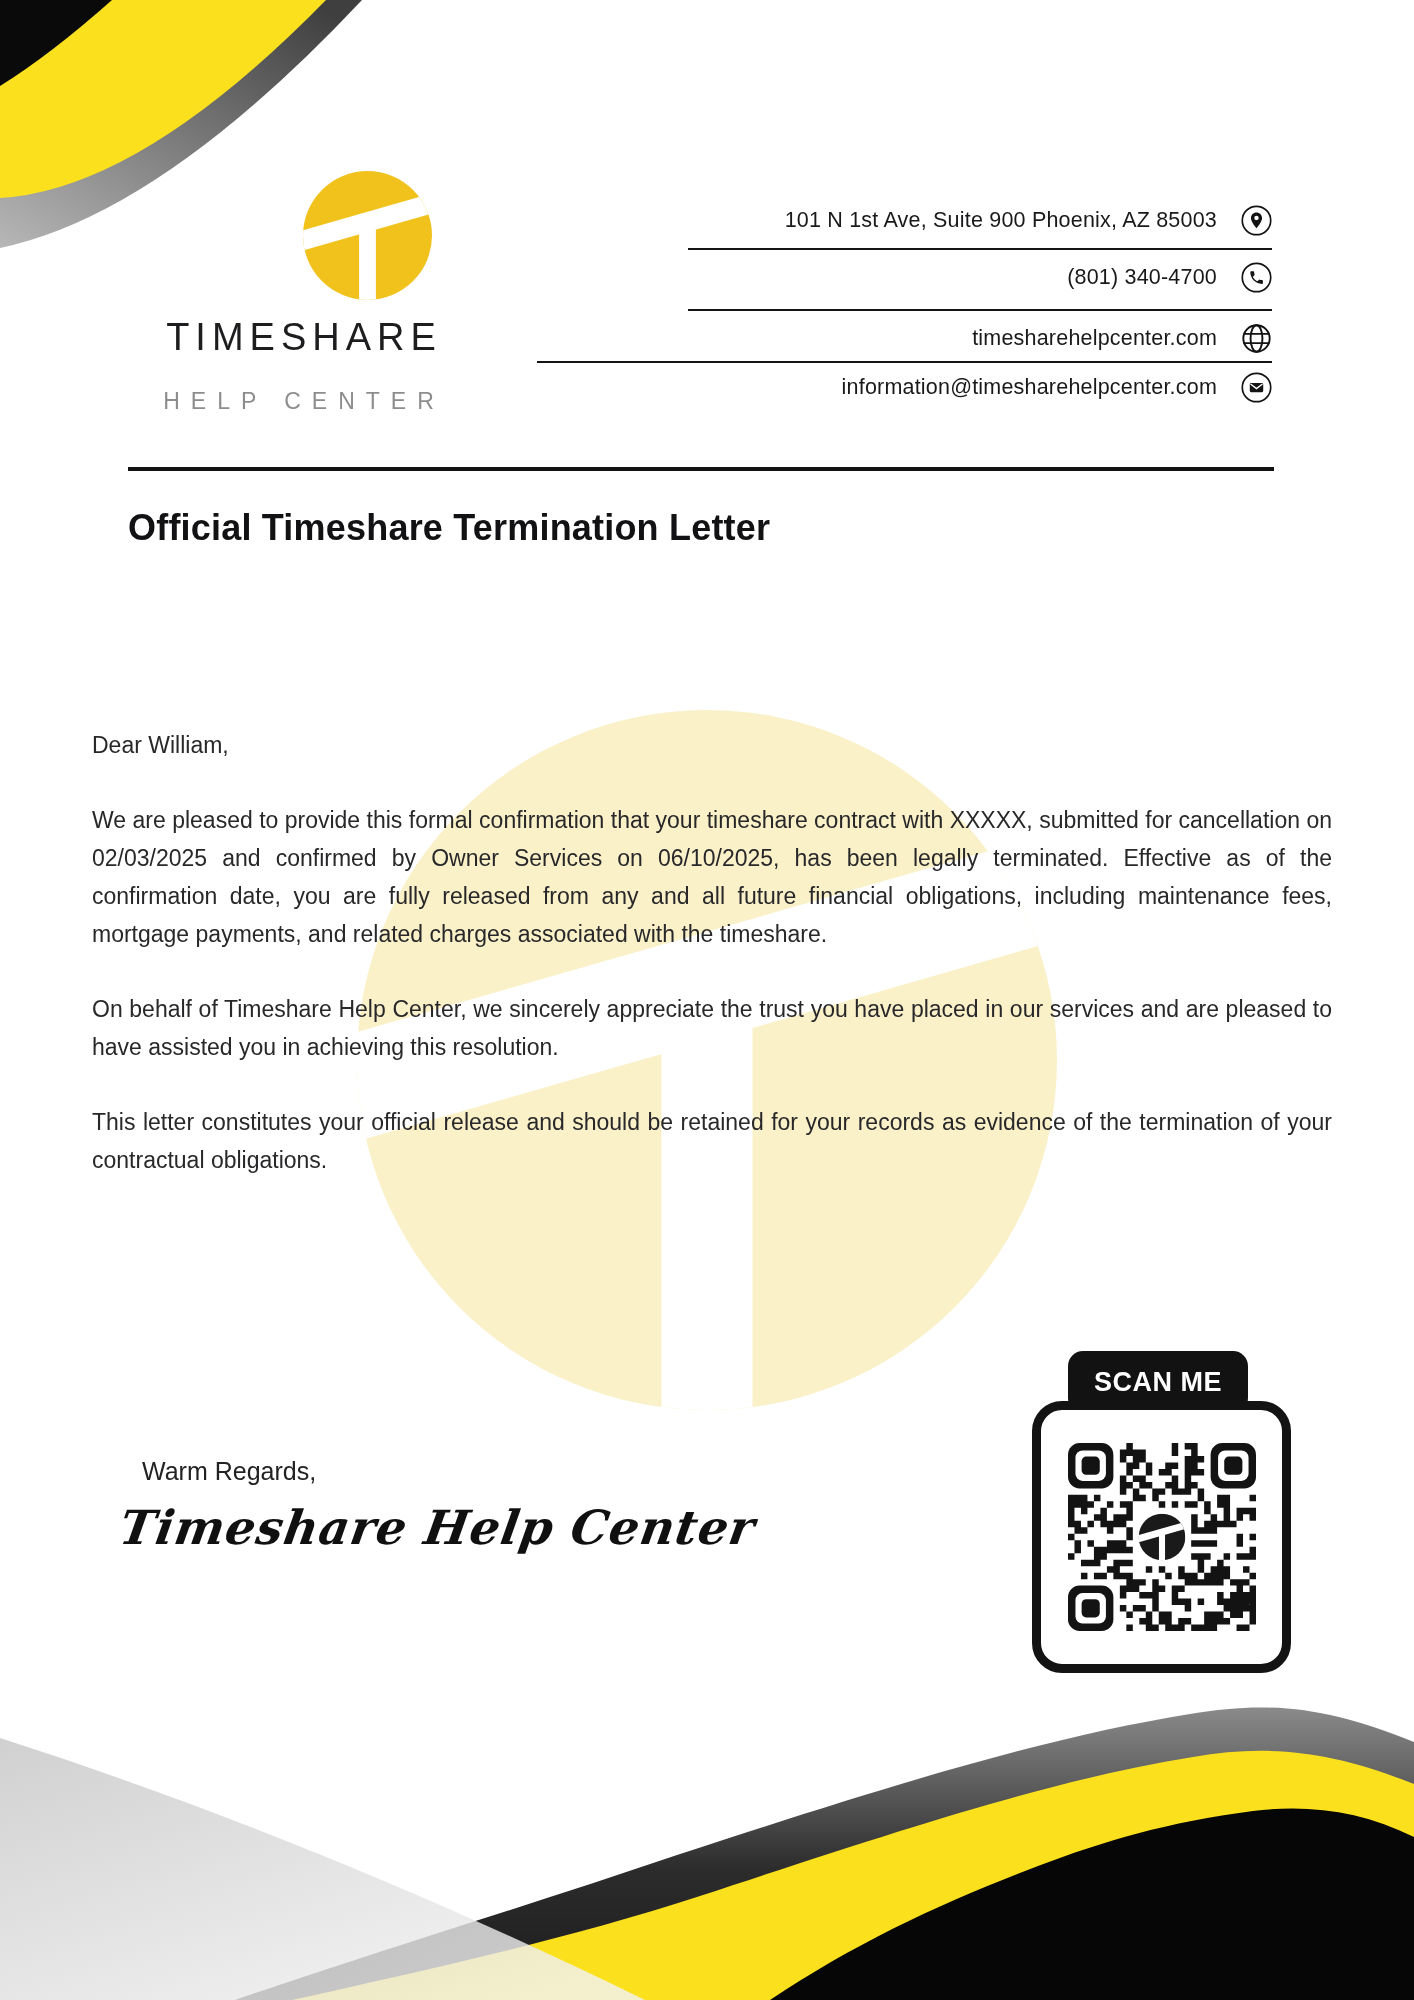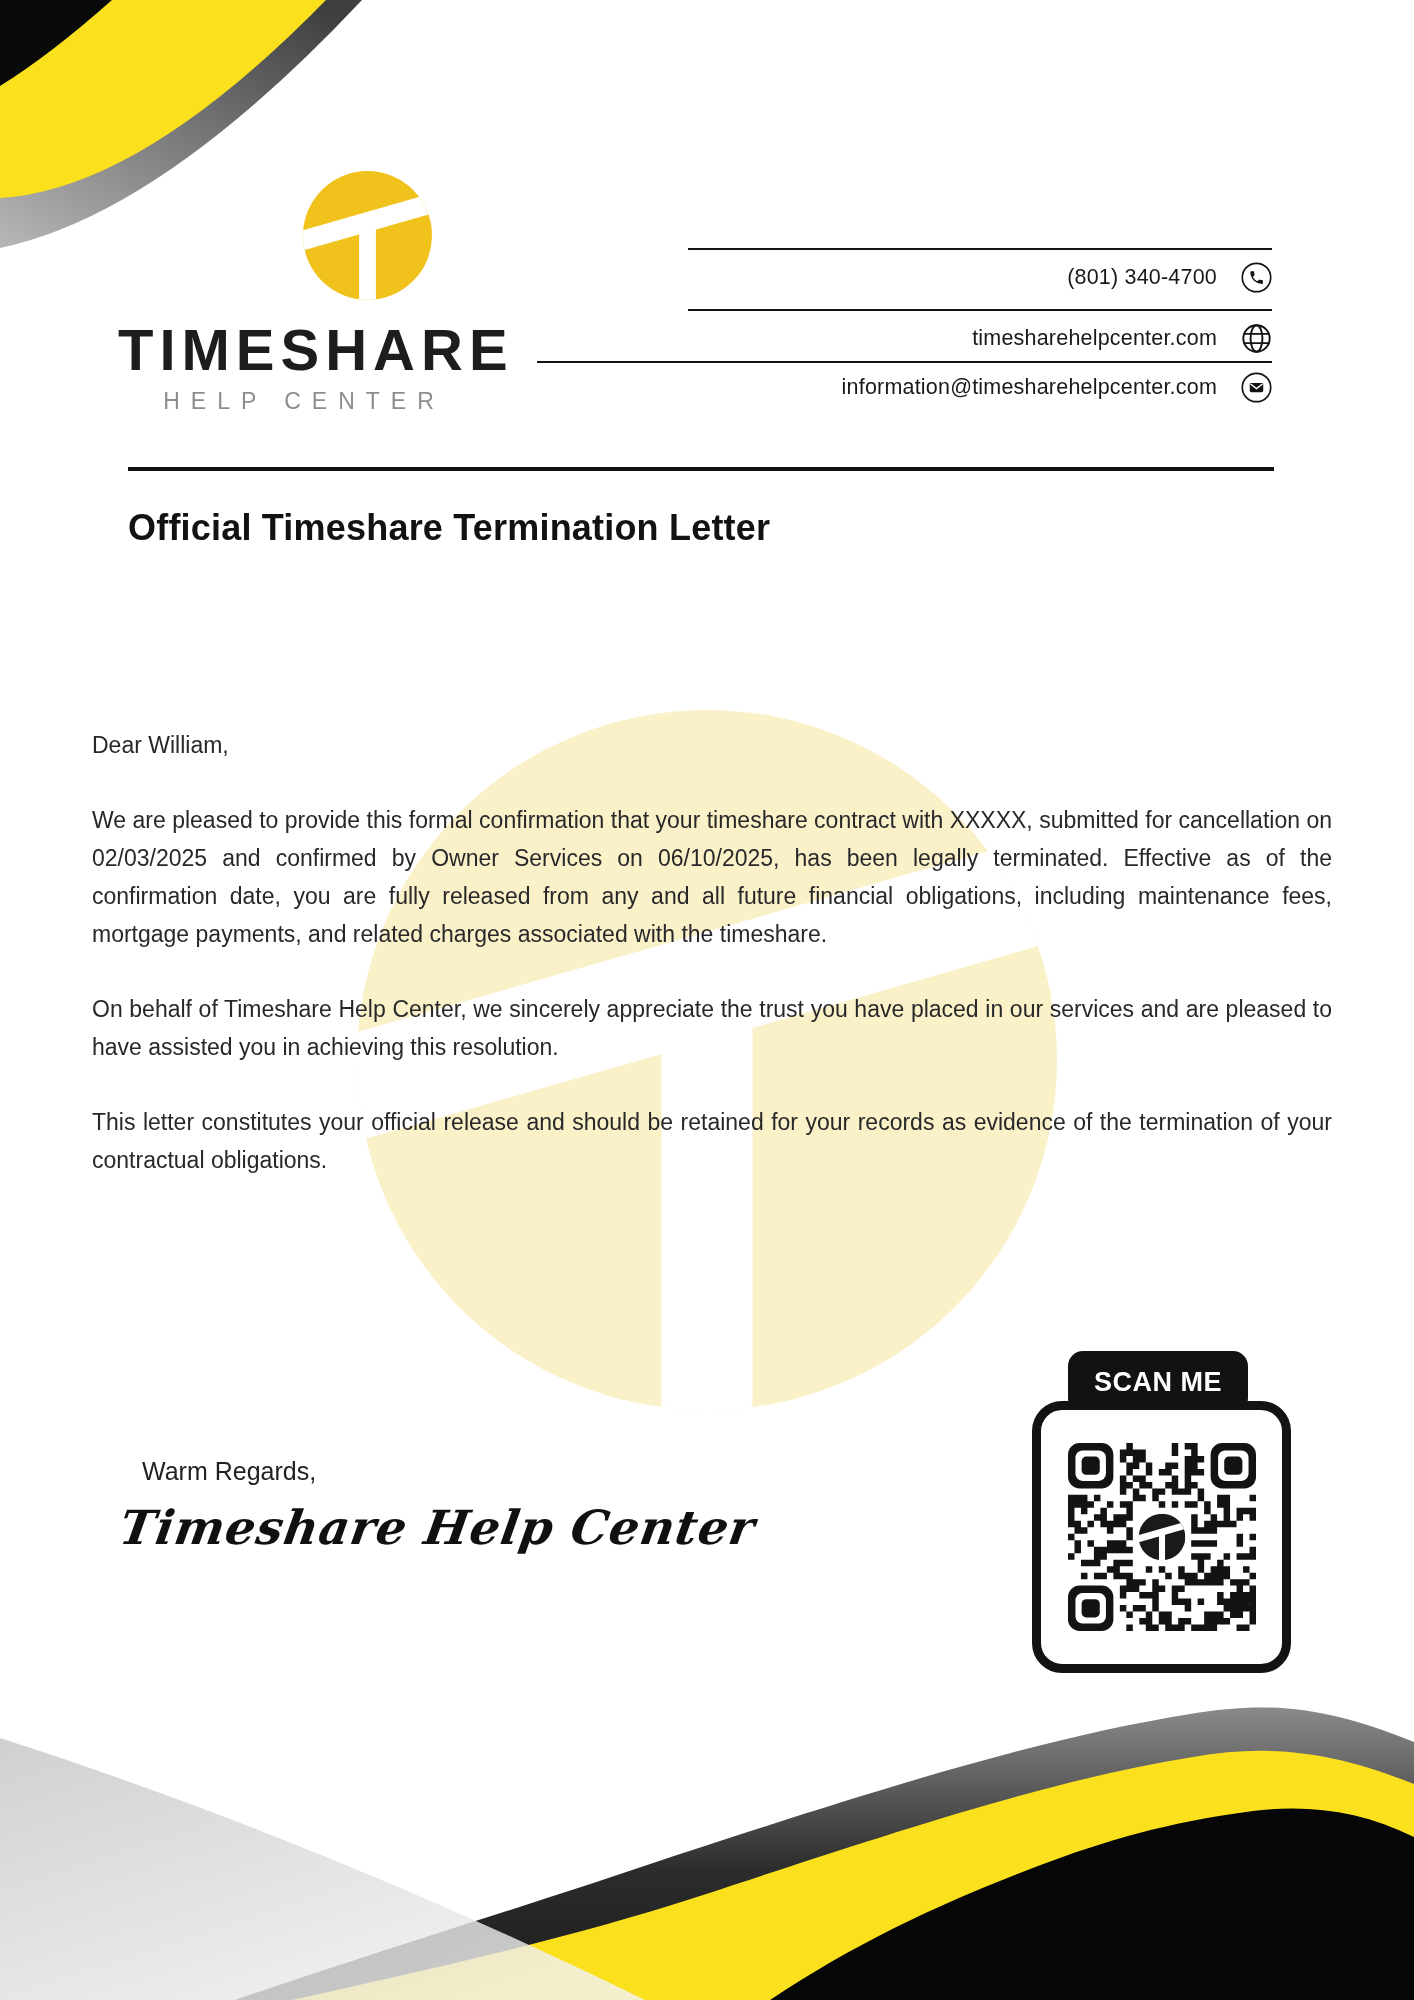--- a/index.html
+++ b/index.html
@@ -2,21 +2,21 @@
 <html><head>
 <meta charset="utf-8">
 <style>
   html,body{margin:0;padding:0;background:#e9e9e9;}
   .page{position:relative;width:1414px;height:2000px;background:#ffffff;overflow:hidden;
         font-family:"Liberation Sans",sans-serif;margin:0 auto;}
   .abs{position:absolute;}
 
   
   .logo-circle{left:303px;top:171px;width:129px;height:129px;color:#F1C21B;}
-  .brand{left:118px;top:316px;width:372px;text-align:center;font-size:58px;font-weight:bold;
+  .brand{left:118px;top:316px;width:372px;text-align:center;font-size:38px;font-weight:normal;
          letter-spacing:6px;color:#1d1d1f;}
   .brand-sub{left:118px;top:388px;width:372px;text-align:center;font-size:23px;font-weight:normal;
          letter-spacing:11px;color:#8d8d8d;}
 
   
   .contact-row{display:flex;align-items:center;gap:24px;height:34px;}
   .contact-text{font-size:21.5px;color:#19191b;letter-spacing:.2px;white-space:nowrap;}
   .contact-icon{width:31px;height:31px;display:block;}
   .hline{background:#141414;height:2px;}
 
@@ -78,20 +78,27 @@
     <path d="M0 0 H326 Q140 190 0 198 Z" fill="#FBE01D"></path>
     <path d="M0 0 H112 Q50 55 0 86 Z" fill="#0a0a0a"></path>
   </svg>
 
   <svg class="abs logo-circle" viewBox="0 0 100 100">
     <use href="#tlogo"></use>
   </svg>
   <div class="abs brand">TIMESHARE</div>
   <div class="abs brand-sub">HELP CENTER</div>
 
+  <div class="abs contact-row" style="right:142px;top:203px">
+    <span class="contact-text">101 N 1st Ave, Suite 900 Phoenix, AZ 85003</span>
+    <svg class="contact-icon" viewBox="0 0 24 24">
+      <circle cx="12" cy="12" r="11" fill="none" stroke="#131313" stroke-width="1.3"></circle>
+      <path fill="#131313" d="M12 5.8c-2.4 0-4.3 1.9-4.3 4.3 0 3.2 4.3 7.9 4.3 7.9s4.3-4.7 4.3-7.9c0-2.4-1.9-4.3-4.3-4.3zm0 5.9a1.7 1.7 0 1 1 0-3.4 1.7 1.7 0 0 1 0 3.4z"></path>
+    </svg>
+  </div>
   <div class="abs hline" style="left:688px;top:248px;width:584px"></div>
 
   <div class="abs contact-row" style="right:142px;top:260px">
     <span class="contact-text">(801) 340-4700</span>
     <svg class="contact-icon" viewBox="0 0 24 24">
       <circle cx="12" cy="12" r="11" fill="none" stroke="#131313" stroke-width="1.3"></circle>
       <g transform="translate(5.6 5.6) scale(0.54)">
         <path fill="#131313" d="M6.6 10.8c1.4 2.8 3.8 5.1 6.6 6.6l2.2-2.2c.3-.3.7-.4 1-.2 1.1.4 2.3.6 3.6.6.6 0 1 .4 1 1V20c0 .6-.4 1-1 1C10.6 21 3 13.4 3 4c0-.6.4-1 1-1h3.5c.6 0 1 .4 1 1 0 1.2.2 2.4.6 3.6.1.3 0 .7-.2 1l-2.3 2.2z"></path>
       </g>
     </svg>

